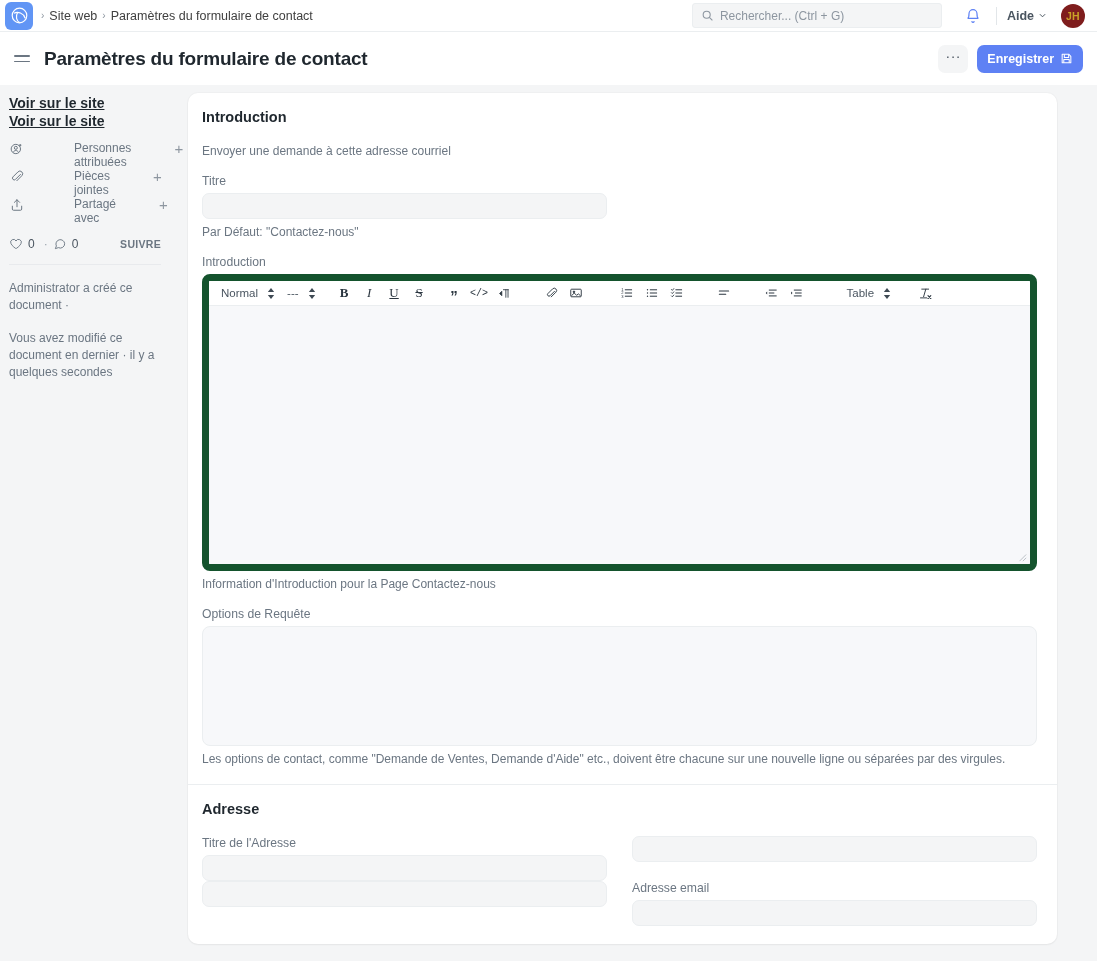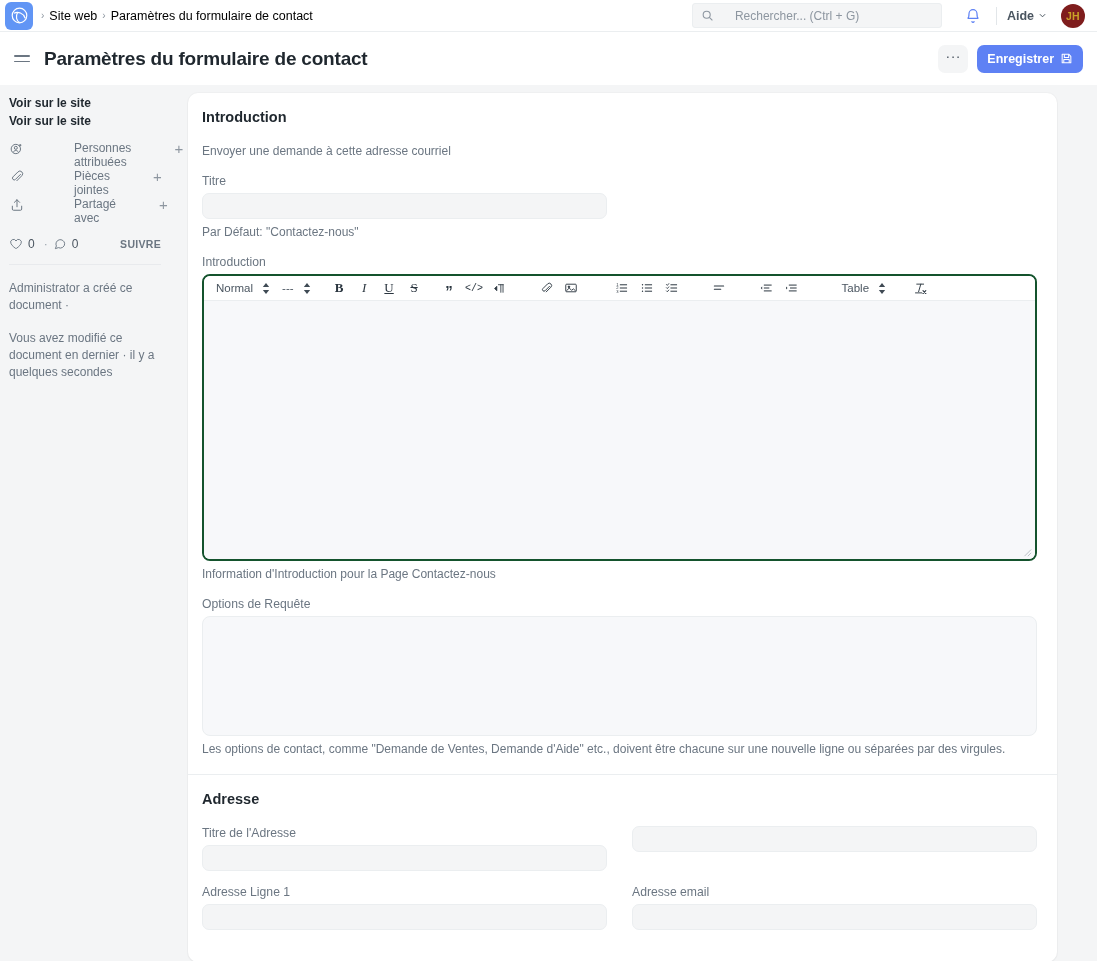--- a/index.html
+++ b/index.html
@@ -33,38 +33,38 @@
     display: flex; align-items: center; justify-content: center;
   }
   .breadcrumb {
     display: flex; align-items: center;
     font-size: 12.5px;
     color: #6b7682;
     white-space: nowrap;
   }
   .breadcrumb .sep { margin: 0 5px 0 0; font-size: 10px; color: #8d96a0; }
   .breadcrumb .sep2 { margin: 0 5px; font-size: 10px; color: #8d96a0; }
-  .breadcrumb a { color: #000000; text-decoration: none; }
+  .breadcrumb a { color: #404040; text-decoration: none; }
 
   .nav-right {
     margin-left: auto;
     display: flex;
     align-items: center;
     gap: 0;
   }
   .search-box {
     width: 250px;
     height: 25px;
     background: #f4f5f6;
     border: 1px solid #ebeef0;
     border-radius: 3px;
     display: flex;
     align-items: center;
     padding: 0 8px;
-    gap: 21px;
+    gap: 6px;
     margin-right: 18px;
   }
   .search-box input {
     border: none;
     background: transparent;
     outline: none;
     font-size: 12px;
     color: #6b7682;
     font-family: "Liberation Sans", sans-serif;
     width: 100%;
@@ -138,25 +138,26 @@
     height: calc(961px - 32px - 53px);
     background: #f4f5f6;
   }
   .sidebar {
     width: 175px;
     flex: 0 0 175px;
     padding: 9px 14px 0 9px;
     font-size: 12px;
   }
   .side-link {
-    font-size: 12px;
+    font-size: 14px;
     font-weight: 700;
     color: #1f272e;
     line-height: 18px;
     cursor: pointer;
+    text-decoration: underline;
   }
   .side-rows { margin-top: 11px; }
   .side-row {
     display: flex;
     align-items: flex-start;
     height: 28px;
     color: #6b7682;
     font-size: 12px;
     cursor: pointer;
     gap: 43px;
@@ -227,21 +228,21 @@
   .help-text {
     font-size: 12px;
     color: #6b7682;
     margin-top: 6px;
     margin-bottom: 16px;
   }
 
   
   .editor-wrap {
     width: 835px;
-    border: 2px solid #14532d;
+    border: 7px solid #14532d;
     border-radius: 8px;
     overflow: hidden;
     background: #f7f8fa;
   }
   .editor-toolbar {
     height: 25px;
     background: #ffffff;
     border-bottom: 1px solid #ebeef0;
     display: flex;
     align-items: center;
@@ -289,21 +290,21 @@
   }
 
   
   .grid2 {
     display: grid;
     grid-template-columns: 430px 1fr;
     column-gap: 0px;
     row-gap: 0px;
   }
   .grid2 .ctrl { width: 405px; }
-  .cell { margin-bottom: 14px; }
+  .cell { }
   svg { display: block; }
 </style>
 </head>
 <body>
 
 <div class="navbar">
   <div class="logo">
     <svg width="19" height="19" viewBox="0 0 24 24" fill="none" stroke="#ffffff" stroke-width="1.5">
       <circle cx="12" cy="12" r="9.2"></circle>
       <path d="M5 9.2 C10 6.5 17 9 19.2 15.4"></path>
@@ -606,21 +607,20 @@
         <div class="section-title">Adresse</div>
         <div class="grid2">
           <div class="cell">
             <label class="field-label">Titre de l'Adresse</label>
             <input class="ctrl" type="text" value="" style="">
           </div>
           <div class="cell">
             <input class="ctrl" type="text" value="" style="">
           </div>
           <div class="cell">
-            <label class="field-label">Adresse Ligne 1</label>
             <input class="ctrl" type="text" value="" style="">
           </div>
           <div class="cell">
             <label class="field-label">Adresse email</label>
             <input class="ctrl" type="text" value="" style="">
           </div>
         </div>
       </div>
 
     </div>

